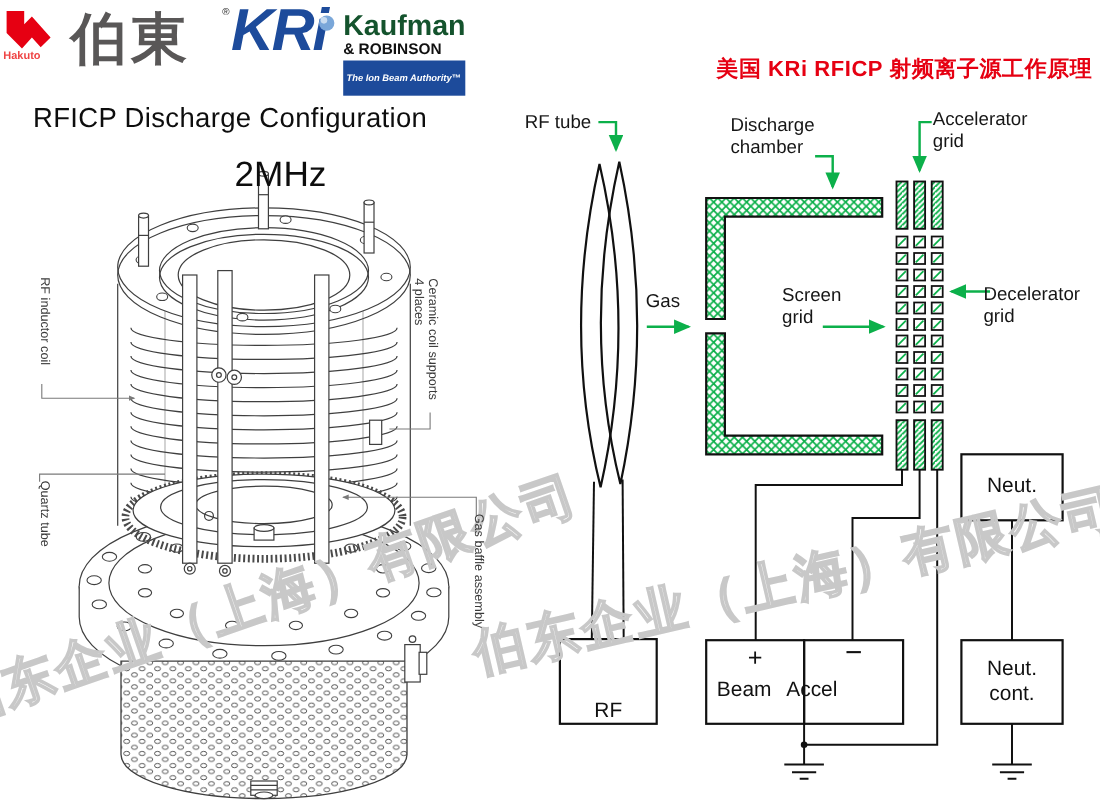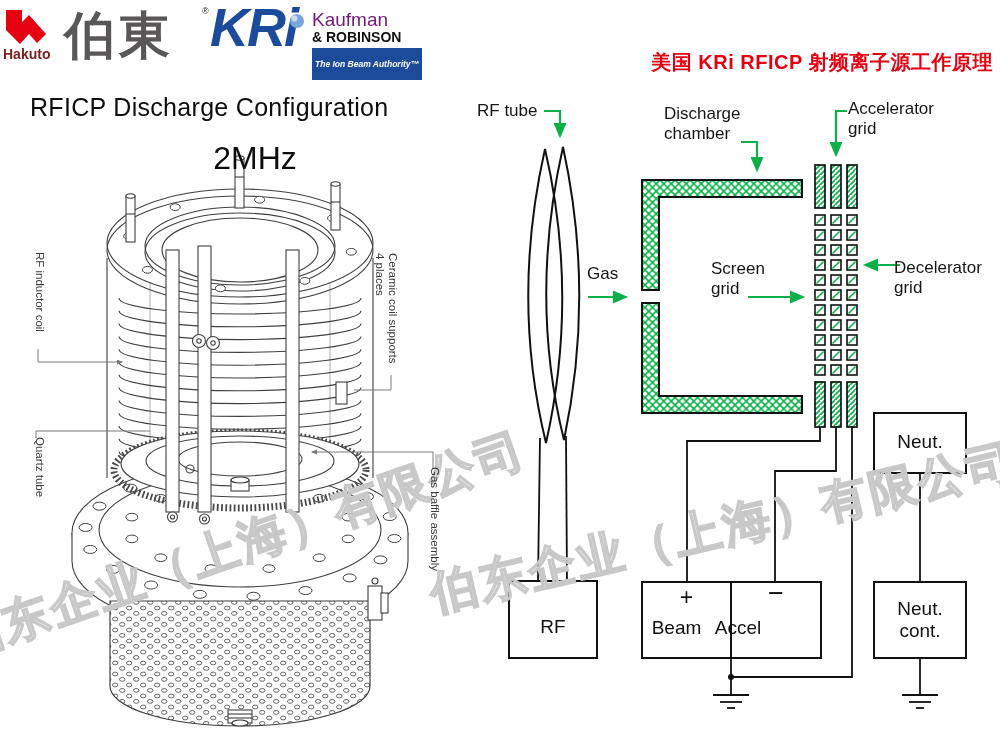--- a/index.html
+++ b/index.html
@@ -13,28 +13,28 @@
   .boxlbl{position:absolute;z-index:3;color:#111;font-size:19px;text-align:center;white-space:pre-line;}
   .pol{position:absolute;z-index:3;color:#111;text-align:center;font-size:23px;font-weight:400;}
   .title{position:absolute;left:30px;top:93px;width:450px;text-align:left;z-index:3;
          font-size:25px;color:#0d0d0d;letter-spacing:.3px;}
   .subtitle{position:absolute;left:30px;top:140px;width:450px;text-align:center;z-index:3;
          font-size:32px;color:#0d0d0d;}
   .heading-cn{position:absolute;left:615px;top:49px;width:378px;z-index:3;text-align:right;
          font-size:20px;font-weight:bold;color:var(--red);letter-spacing:.5px;}
   
   .hakuto{position:absolute;left:2px;top:6px;width:60px;height:58px;z-index:3;}
-  .hakuto-word{position:absolute;left:1px;top:40px;font-size:14px;font-weight:bold;color:#7f1d1d;}
+  .hakuto-word{position:absolute;left:1px;top:40px;font-size:10px;font-weight:bold;color:#ef4444;}
   .hakuto-cjk{position:absolute;left:64px;top:2px;z-index:3;font-size:51px;font-weight:bold;
          color:#595757;letter-spacing:4px;}
   .kri{position:absolute;left:196px;top:4px;width:215px;height:64px;z-index:3;}
   .kri-reg{position:absolute;left:6px;top:2px;font-size:9px;color:#1d1d1d;}
   .kri-mark{position:absolute;left:14px;top:-8px;font-size:54px;font-weight:bold;font-style:italic;
          color:var(--kriblue);letter-spacing:-2px;}
-  .kri-n1{font-size:19px;font-weight:normal;color:#701a75;line-height:1.0;}
+  .kri-n1{font-size:26px;font-weight:bold;color:#14532d;line-height:1.0;}
   .kri-n2{font-size:14px;font-weight:bold;color:#101010;line-height:1.2;}
   .kri-names{position:absolute;left:116px;top:6px;}
   .kri-tag{margin-top:2px;background:var(--kriblue);color:#fff;font-size:8.5px;font-style:italic;
          font-weight:bold;padding:11px 3px;white-space:nowrap;}
   svg .ln{stroke:#3f3f3f;stroke-width:1.1;fill:none;}
   svg .lnw{stroke:#3f3f3f;stroke-width:1.1;fill:#fff;}
   svg .thin{stroke:#9a9a9a;stroke-width:.8;fill:none;}
   svg .blk{stroke:#111;stroke-width:2;fill:none;}
   svg .wire{stroke:#111;stroke-width:1.8;fill:none;}
   svg .grn{stroke:var(--green);stroke-width:2.2;fill:none;}
@@ -373,20 +373,20 @@
   <div class="lbl" style="left:848px;top:99px;">Accelerator
 grid</div>
   <div class="lbl" style="left:587px;top:264px;">Gas</div>
   <div class="lbl" style="left:711px;top:259px;">Screen
 grid</div>
   <div class="lbl" style="left:880px;top:258px;margin-left:14px;">Decelerator
 grid</div>
 
   <div class="pol" style="left:642px;top:584px;width:89px;">+</div>
   <div class="pol" style="left:731px;top:578px;width:90px;font-size:27px;">−</div>
-  <div class="boxlbl" style="left:509px;top:616px;width:88px;">RF</div>
+  <div class="boxlbl" style="left:509px;top:636px;width:88px;">RF</div>
   <div class="boxlbl" style="left:642px;top:617px;width:69px;">Beam</div>
   <div class="boxlbl" style="left:702px;top:617px;width:72px;">Accel</div>
   <div class="boxlbl" style="left:874px;top:431px;width:92px;">Neut.</div>
   <div class="boxlbl" style="left:874px;top:598px;width:92px;">Neut.
 cont.</div>
 
 </div>
 
 </body></html>

